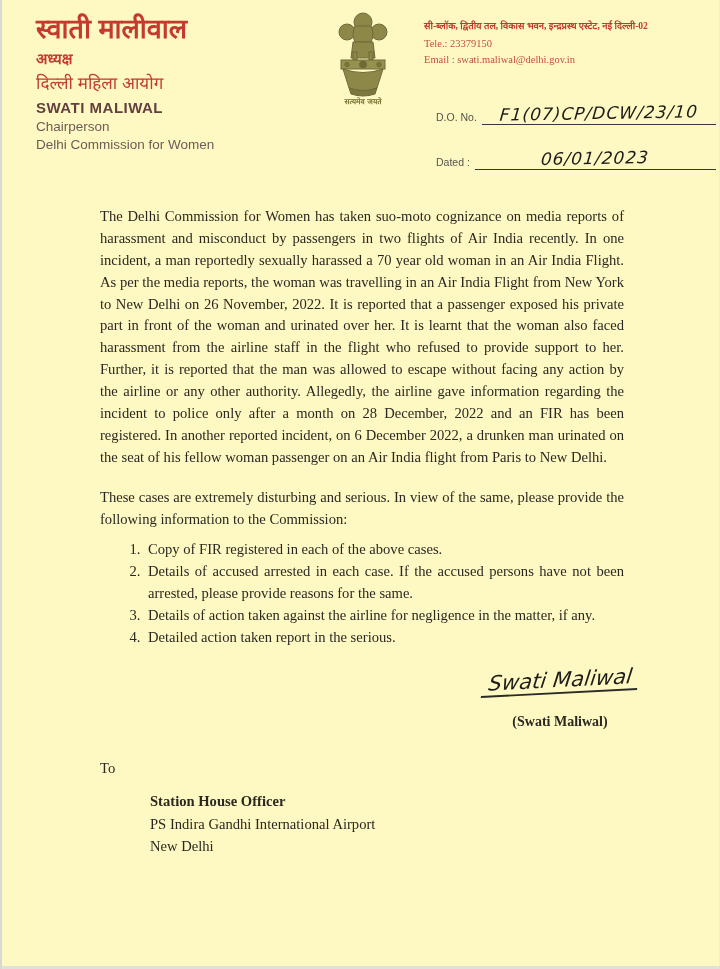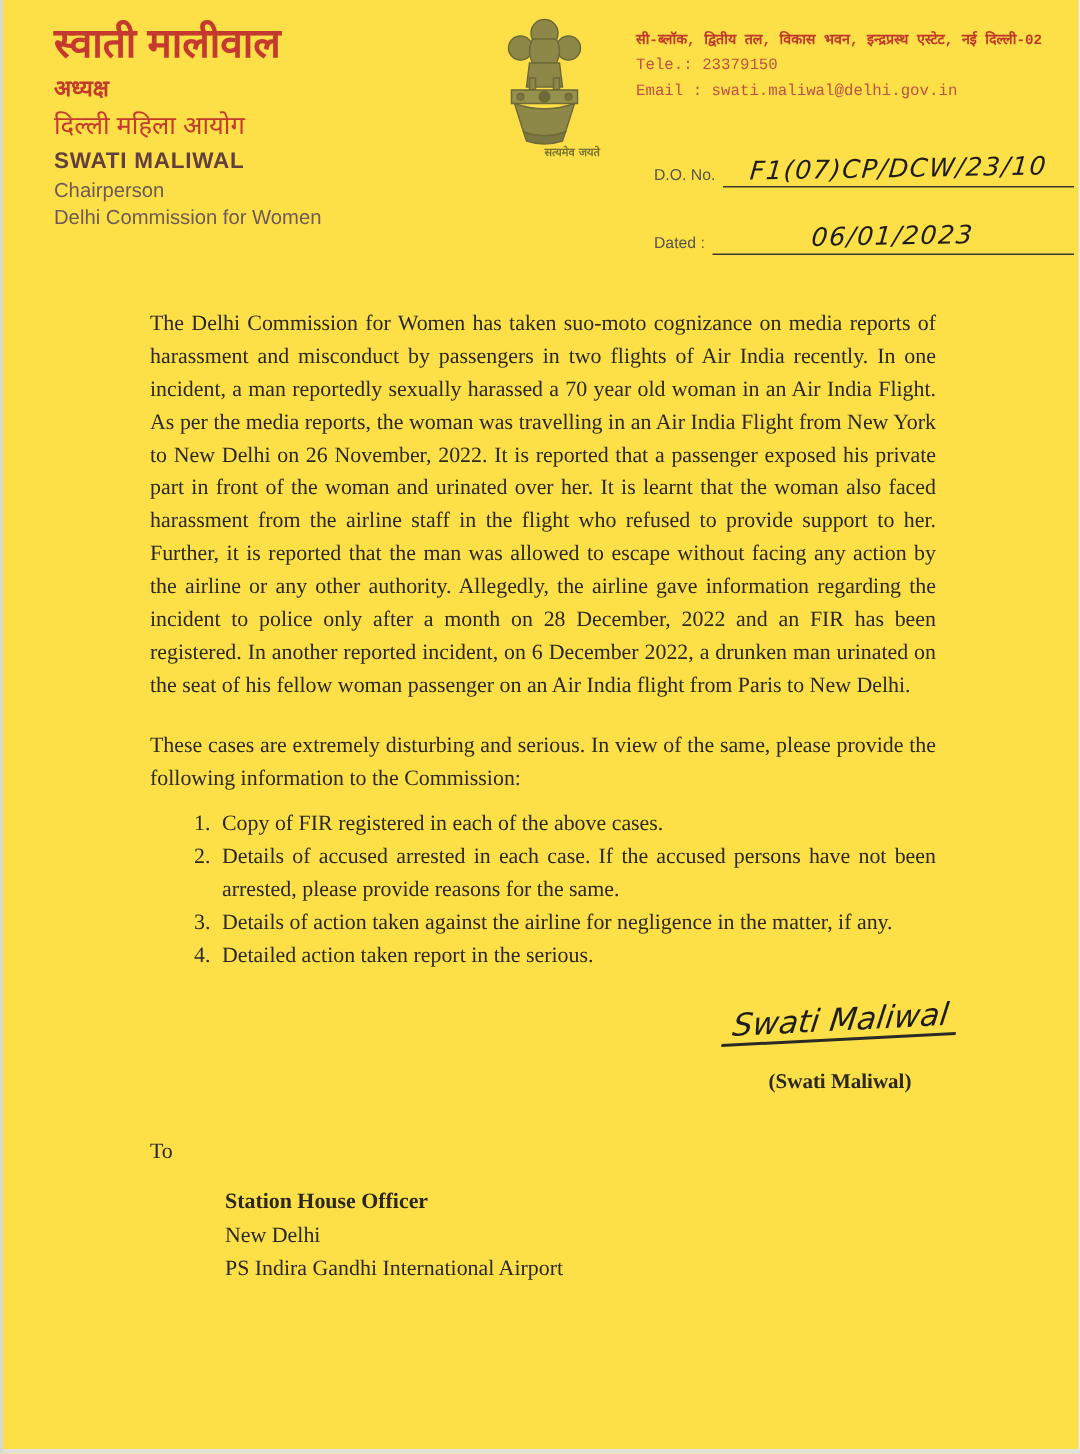--- a/index.html
+++ b/index.html
@@ -1,43 +1,43 @@
 <!DOCTYPE html>
 <html><head>
 <meta charset="utf-8">
 <style>
   * { margin:0; padding:0; box-sizing:border-box; }
   html,body { background:#e8e8e6; }
   .page {
     position:relative;
     width:720px; height:969px;
     margin:0 auto;
-    background:#fde047;
+    background:#fef9c3;
     box-shadow: inset 2px 0 0 #d8d8d4, inset 0 -3px 0 #e0e0dc, inset -1px 0 0 #ececea;
     font-family:"Liberation Serif", serif;
     color:#2b2822;
     overflow:hidden;
   }
 
   
   .lh-left { position:absolute; left:36px; top:14px; font-family:"Liberation Sans", sans-serif; }
   .lh-name-hi   { font-size:27px; font-weight:bold; color:#c43a2e; line-height:1.15; }
   .lh-title-hi  { font-size:15px; font-weight:bold; color:#c43a2e; margin-top:3px; }
   .lh-org-hi    { font-size:17px; font-weight:normal; color:#c43a2e; margin-top:3px; }
   .lh-name-en   { font-size:15px; font-weight:bold; color:#63403e; margin-top:5px; letter-spacing:.5px; }
   .lh-title-en  { font-size:13.5px; color:#6e5a58; margin-top:3px; }
   .lh-org-en    { font-size:13.5px; color:#6e5a58; margin-top:3px; }
 
   .emblem { position:absolute; left:326px; top:6px; width:74px; height:110px; text-align:center; }
   .emblem svg { display:block; margin:0 auto; filter:blur(.3px); }
   .emblem-caption { font-size:7.5px; color:#7c7330; font-weight:bold; margin-top:-2px;
-                    font-family:"DejaVu Sans", sans-serif;text-align:right; }
+                    font-family:"DejaVu Sans", sans-serif; }
 
   .lh-right { position:absolute; left:424px; top:20px; width:292px;
-              font-family:Liberation Mono, monospace; }
+              font-family:Liberation Serif, serif; }
   .lh-addr-hi { font-size:9.5px; font-weight:bold; color:#c0392b; line-height:1.4; }
   .lh-addr-en { font-size:10.5px; color:#c05044; margin-top:4px; }
   .lh-tele    { font-size:10.5px; color:#c05044; margin-top:5px; }
   .lh-email   { font-size:10.5px; color:#c05044; margin-top:5px; }
 
   .ref-row { position:absolute; left:436px; width:280px;
              font-family:"Liberation Sans", sans-serif; display:flex; align-items:flex-end; }
   .ref-label { font-size:10.5px; color:#55534e; white-space:nowrap; padding-bottom:2px; }
   .ref-line  { flex:1; border-bottom:1.5px solid #3a3833; margin-left:5px; text-align:center; }
   .hand {
@@ -141,17 +141,17 @@
   </div>
 
   <div class="sig-block">
     <span class="hand sig-hand">Swati Maliwal</span>
     <div class="sig-printed">(Swati Maliwal)</div>
   </div>
 
   <div class="to-label">To</div>
   <div class="recipient">
     <div class="recipient-name">Station House Officer</div>
+    <div>PS Indira Gandhi International Airport</div>
     <div>New Delhi</div>
-    <div>PS Indira Gandhi International Airport</div>
   </div>
 
 </div>
 
 </body></html>

